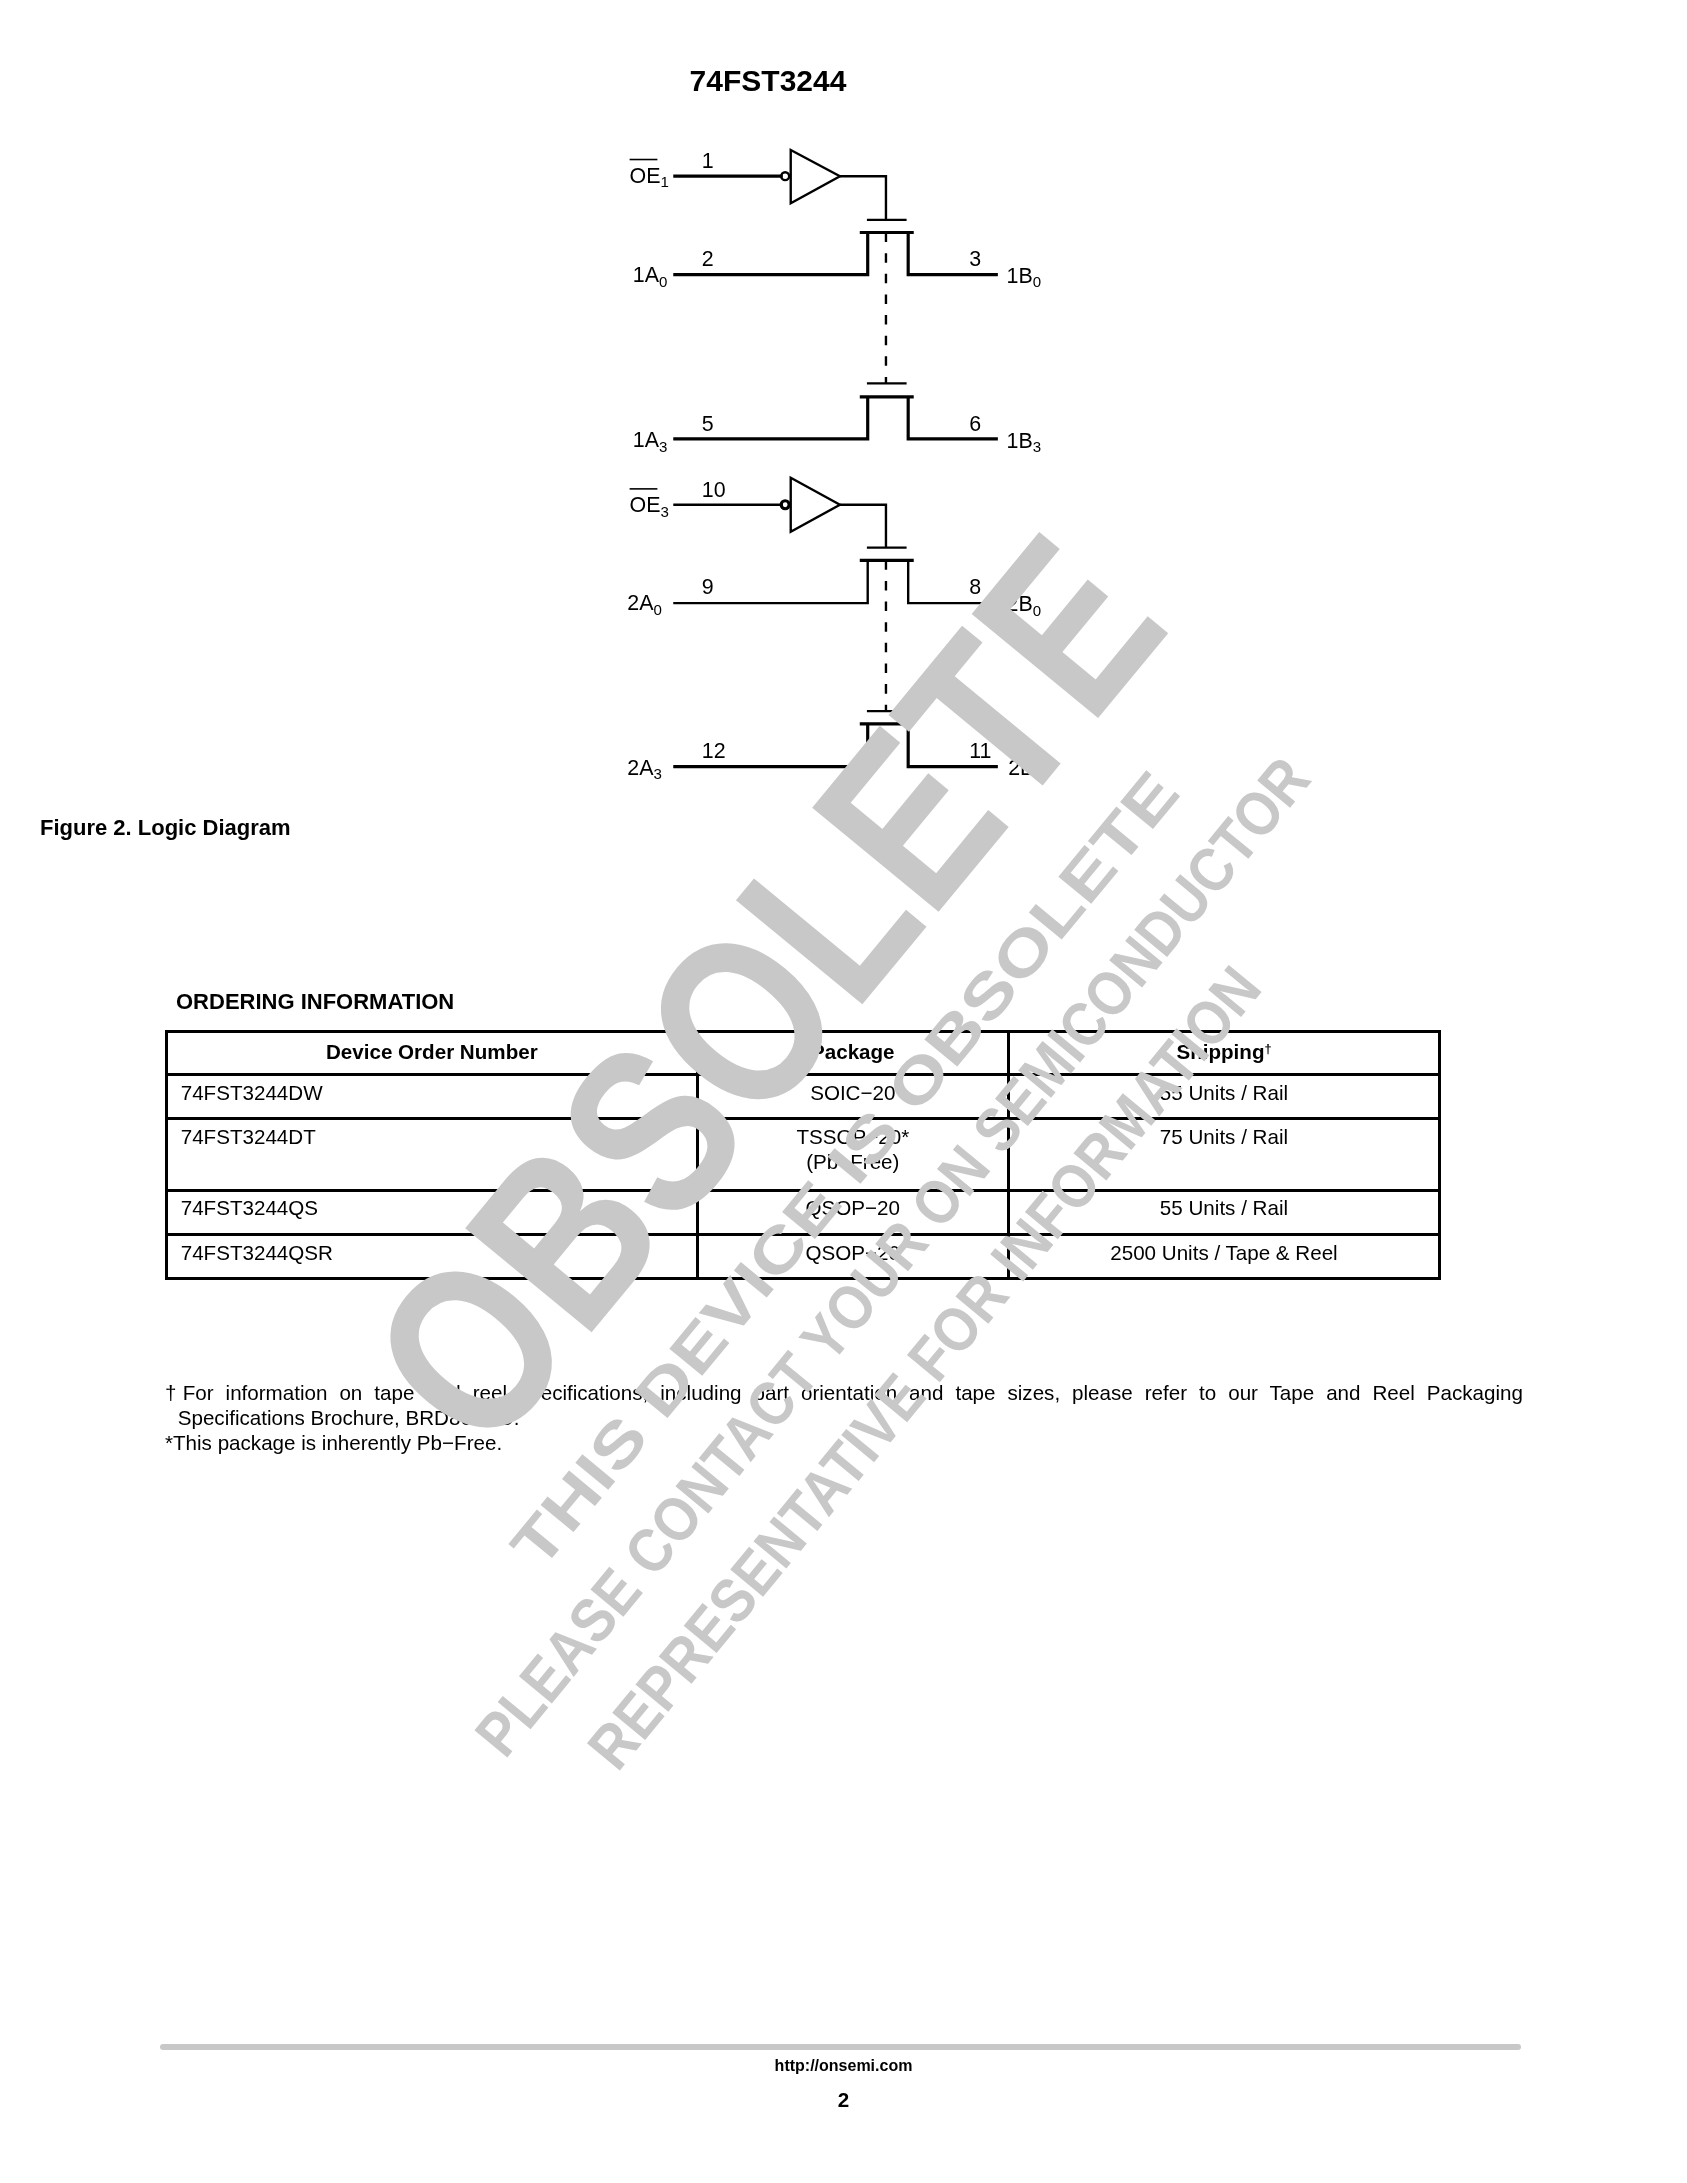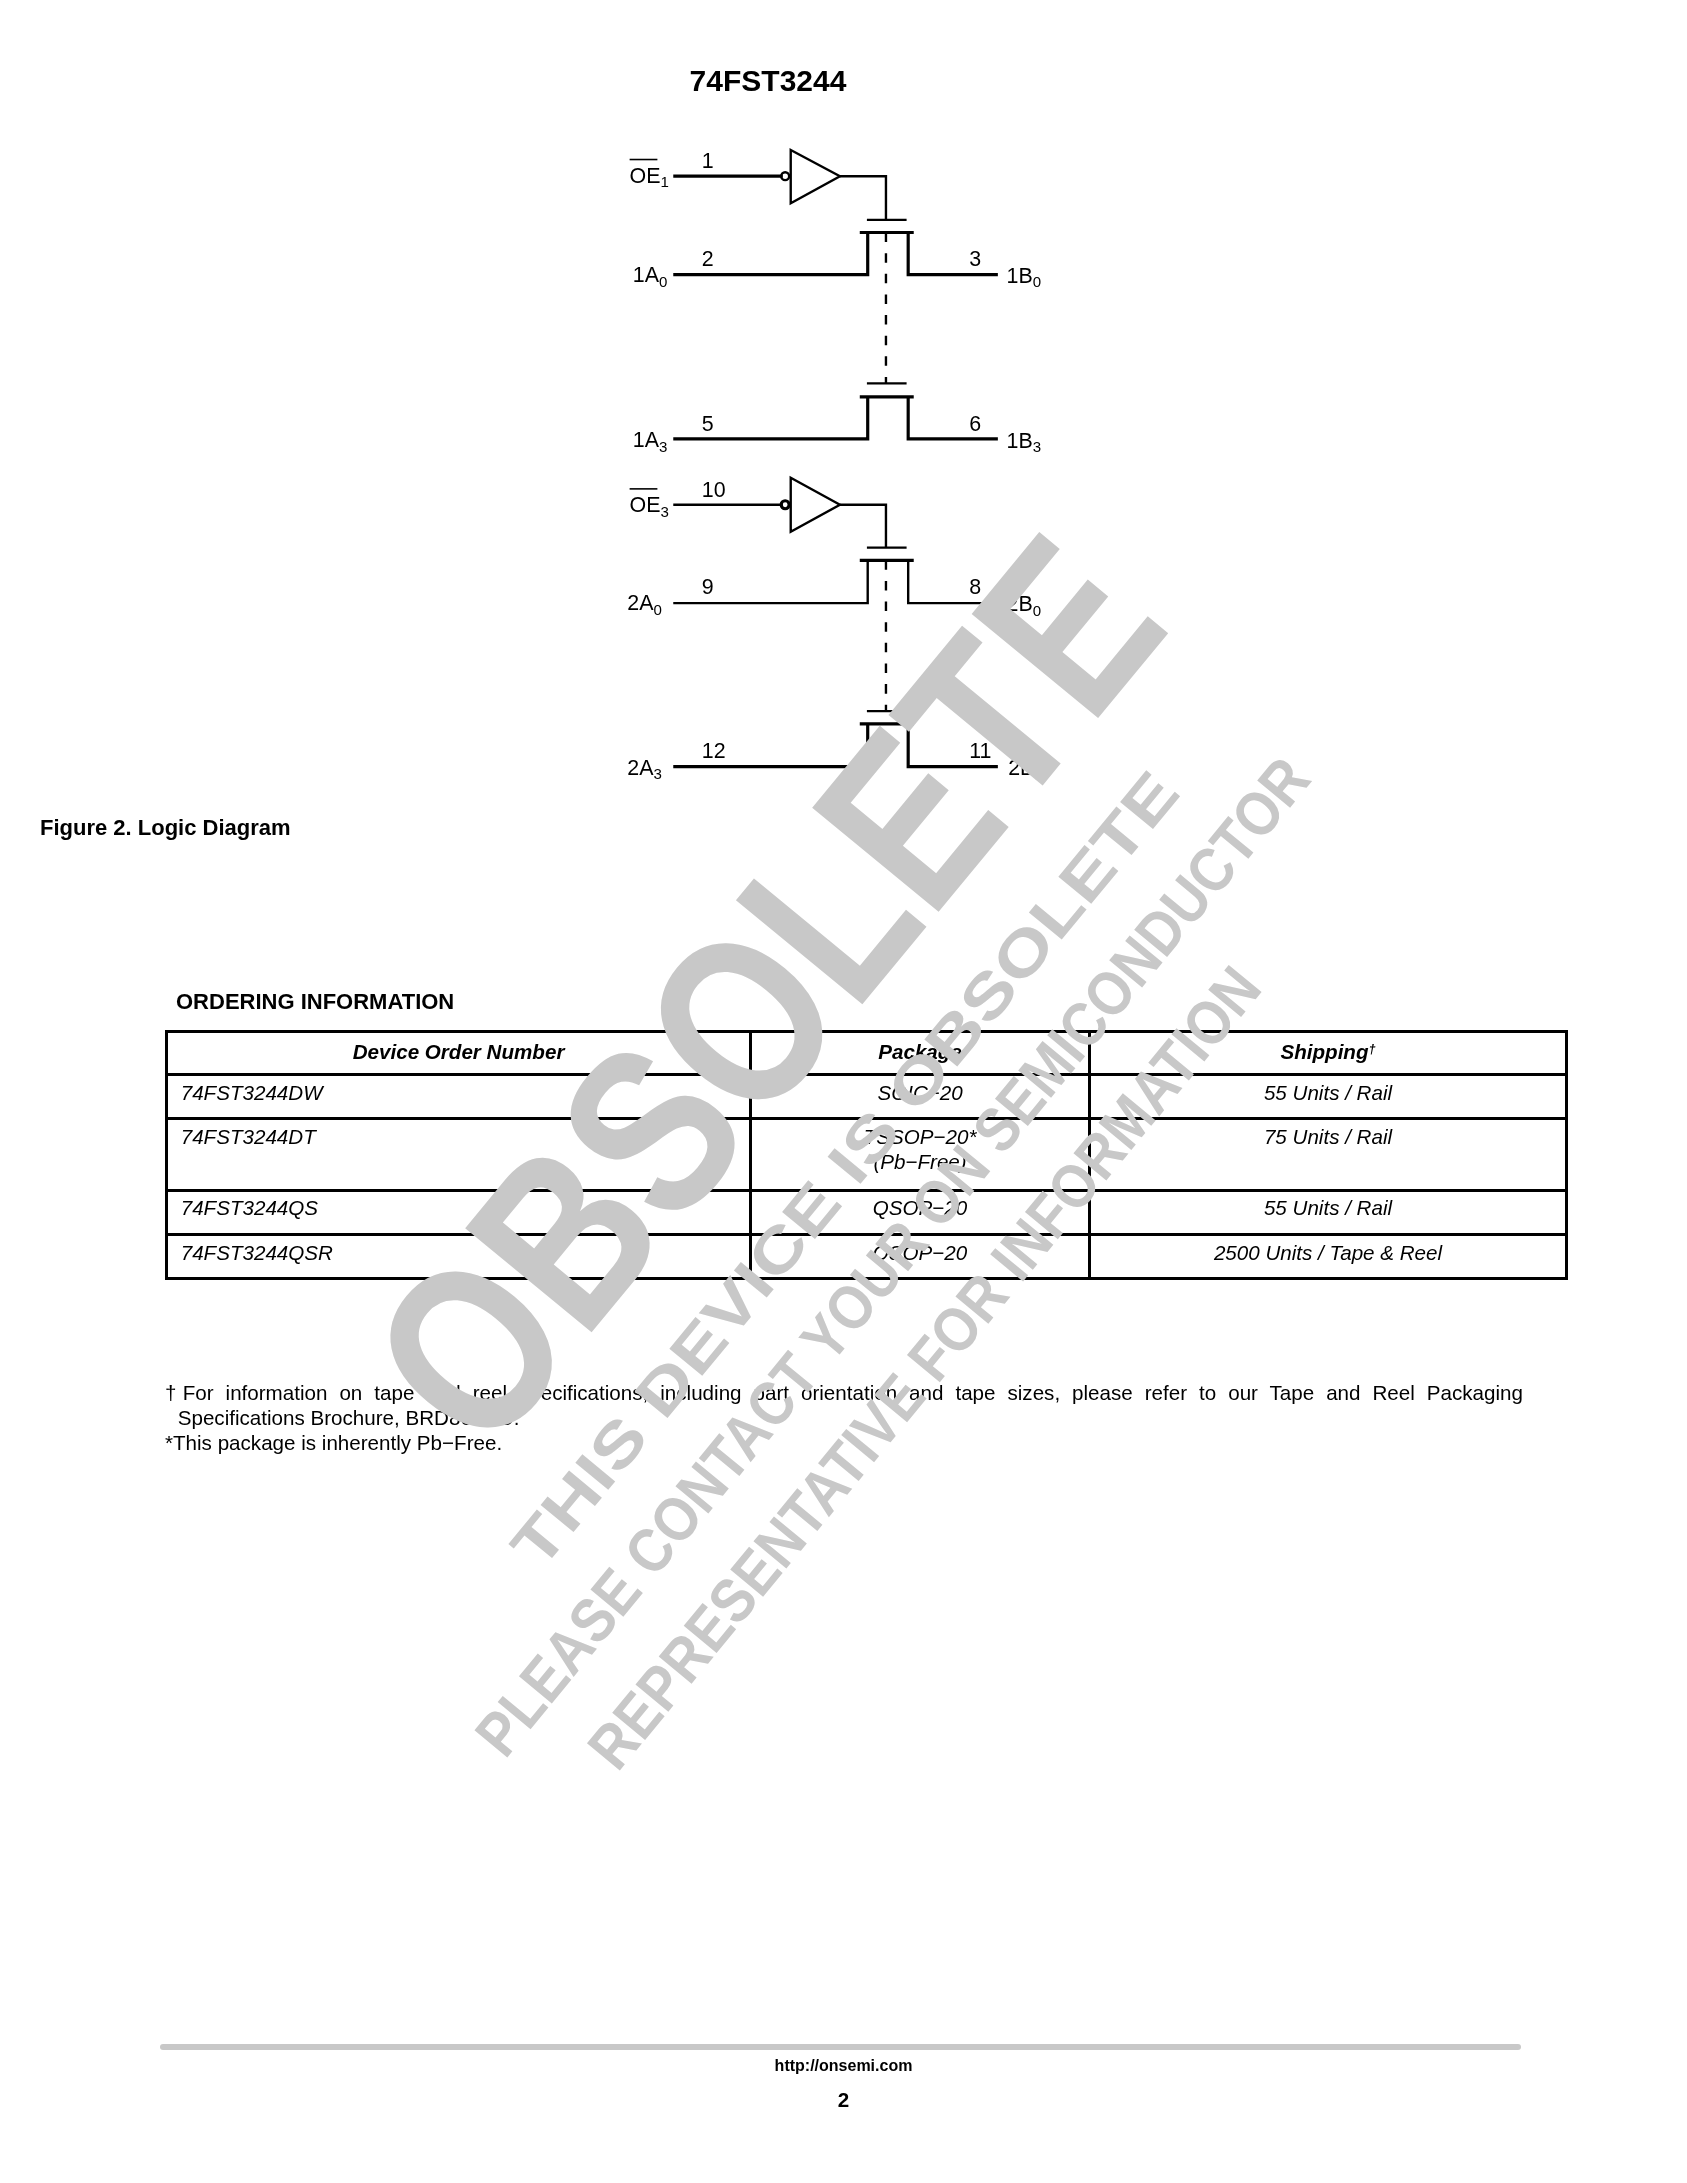--- a/index.html
+++ b/index.html
@@ -2,21 +2,21 @@
 <html style="font-size:12.7px"><head>
 <meta charset="utf-8">
 <style>
   html,body{margin:0;padding:0;background:#fff;}
   body{width:1687px;height:2183px;position:relative;overflow:hidden;font-family:"Liberation Sans",sans-serif;color:#000;}
   .abs{position:absolute;}
   #doc-title{left:0;width:1536px;top:64px;text-align:center;font-weight:bold;font-size:30px;}
   #diagram{position:absolute;left:0;top:0;width:1687px;height:873px;}
   #fig-caption{left:0;width:1687px;top:815px;text-align:left;font-weight:bold;font-size:22px;margin-left:40px;}
   #ord-heading{left:176px;top:989px;font-weight:bold;font-size:22px;}
-  table#order-table{position:absolute;left:165px;top:1030px;width:1403px;border-collapse:collapse;font-size:20.6px;font-style:italic;}
+  table#order-table{position:absolute;left:165px;top:1030px;width:1276px;border-collapse:collapse;font-size:20.6px;}
   #order-table th,#order-table td{border:3.2px solid #000;padding:4.8px 12.7px 6.4px 12.7px;vertical-align:top;line-height:24.6px;}
   #order-table th{font-weight:bold;text-align:center;height:29px;vertical-align:middle;}
   #order-table td.c{text-align:center;}
   #order-table td{height:30px;}
   #order-table tr.tall td{height:57px;}
   #order-table col.c1{width:567px;} #order-table col.c2{width:329px;} #order-table col.c3{width:463px;}
   sup{font-size:12.7px;vertical-align:top;position:relative;top:-3.2px;}
   #footnotes{left:165px;top:1380px;width:1358px;font-size:20.6px;line-height:25px;text-align:justify;}
   #footnotes .fn1{text-align:justify;text-align-last:justify;}
   #footnotes .ind{padding-left:12.7px;}

